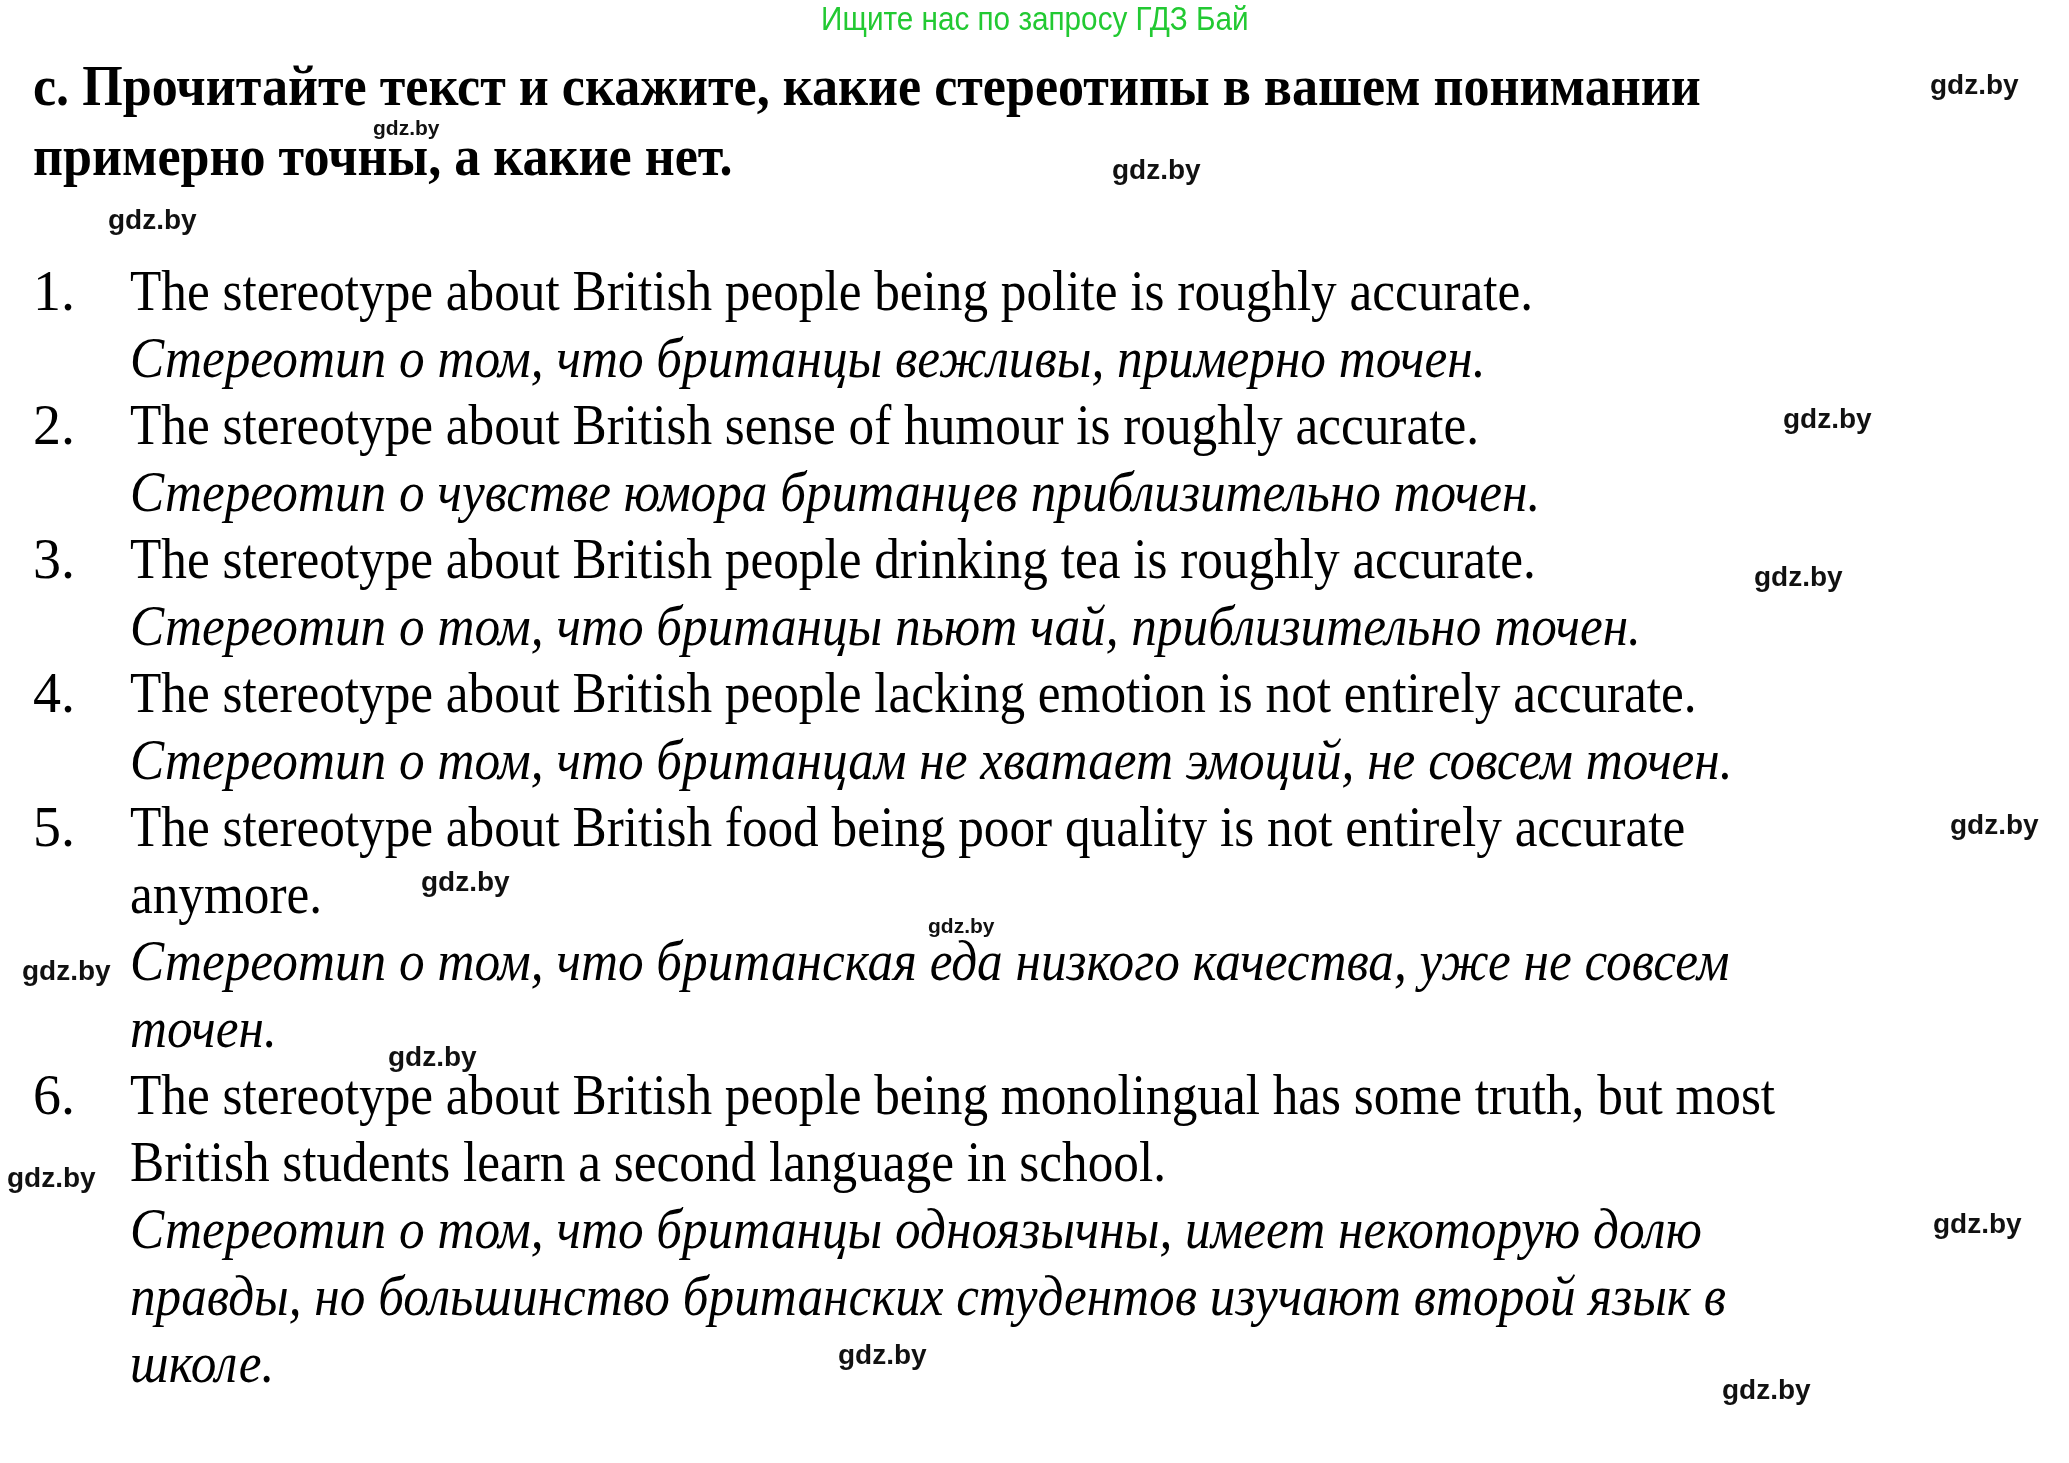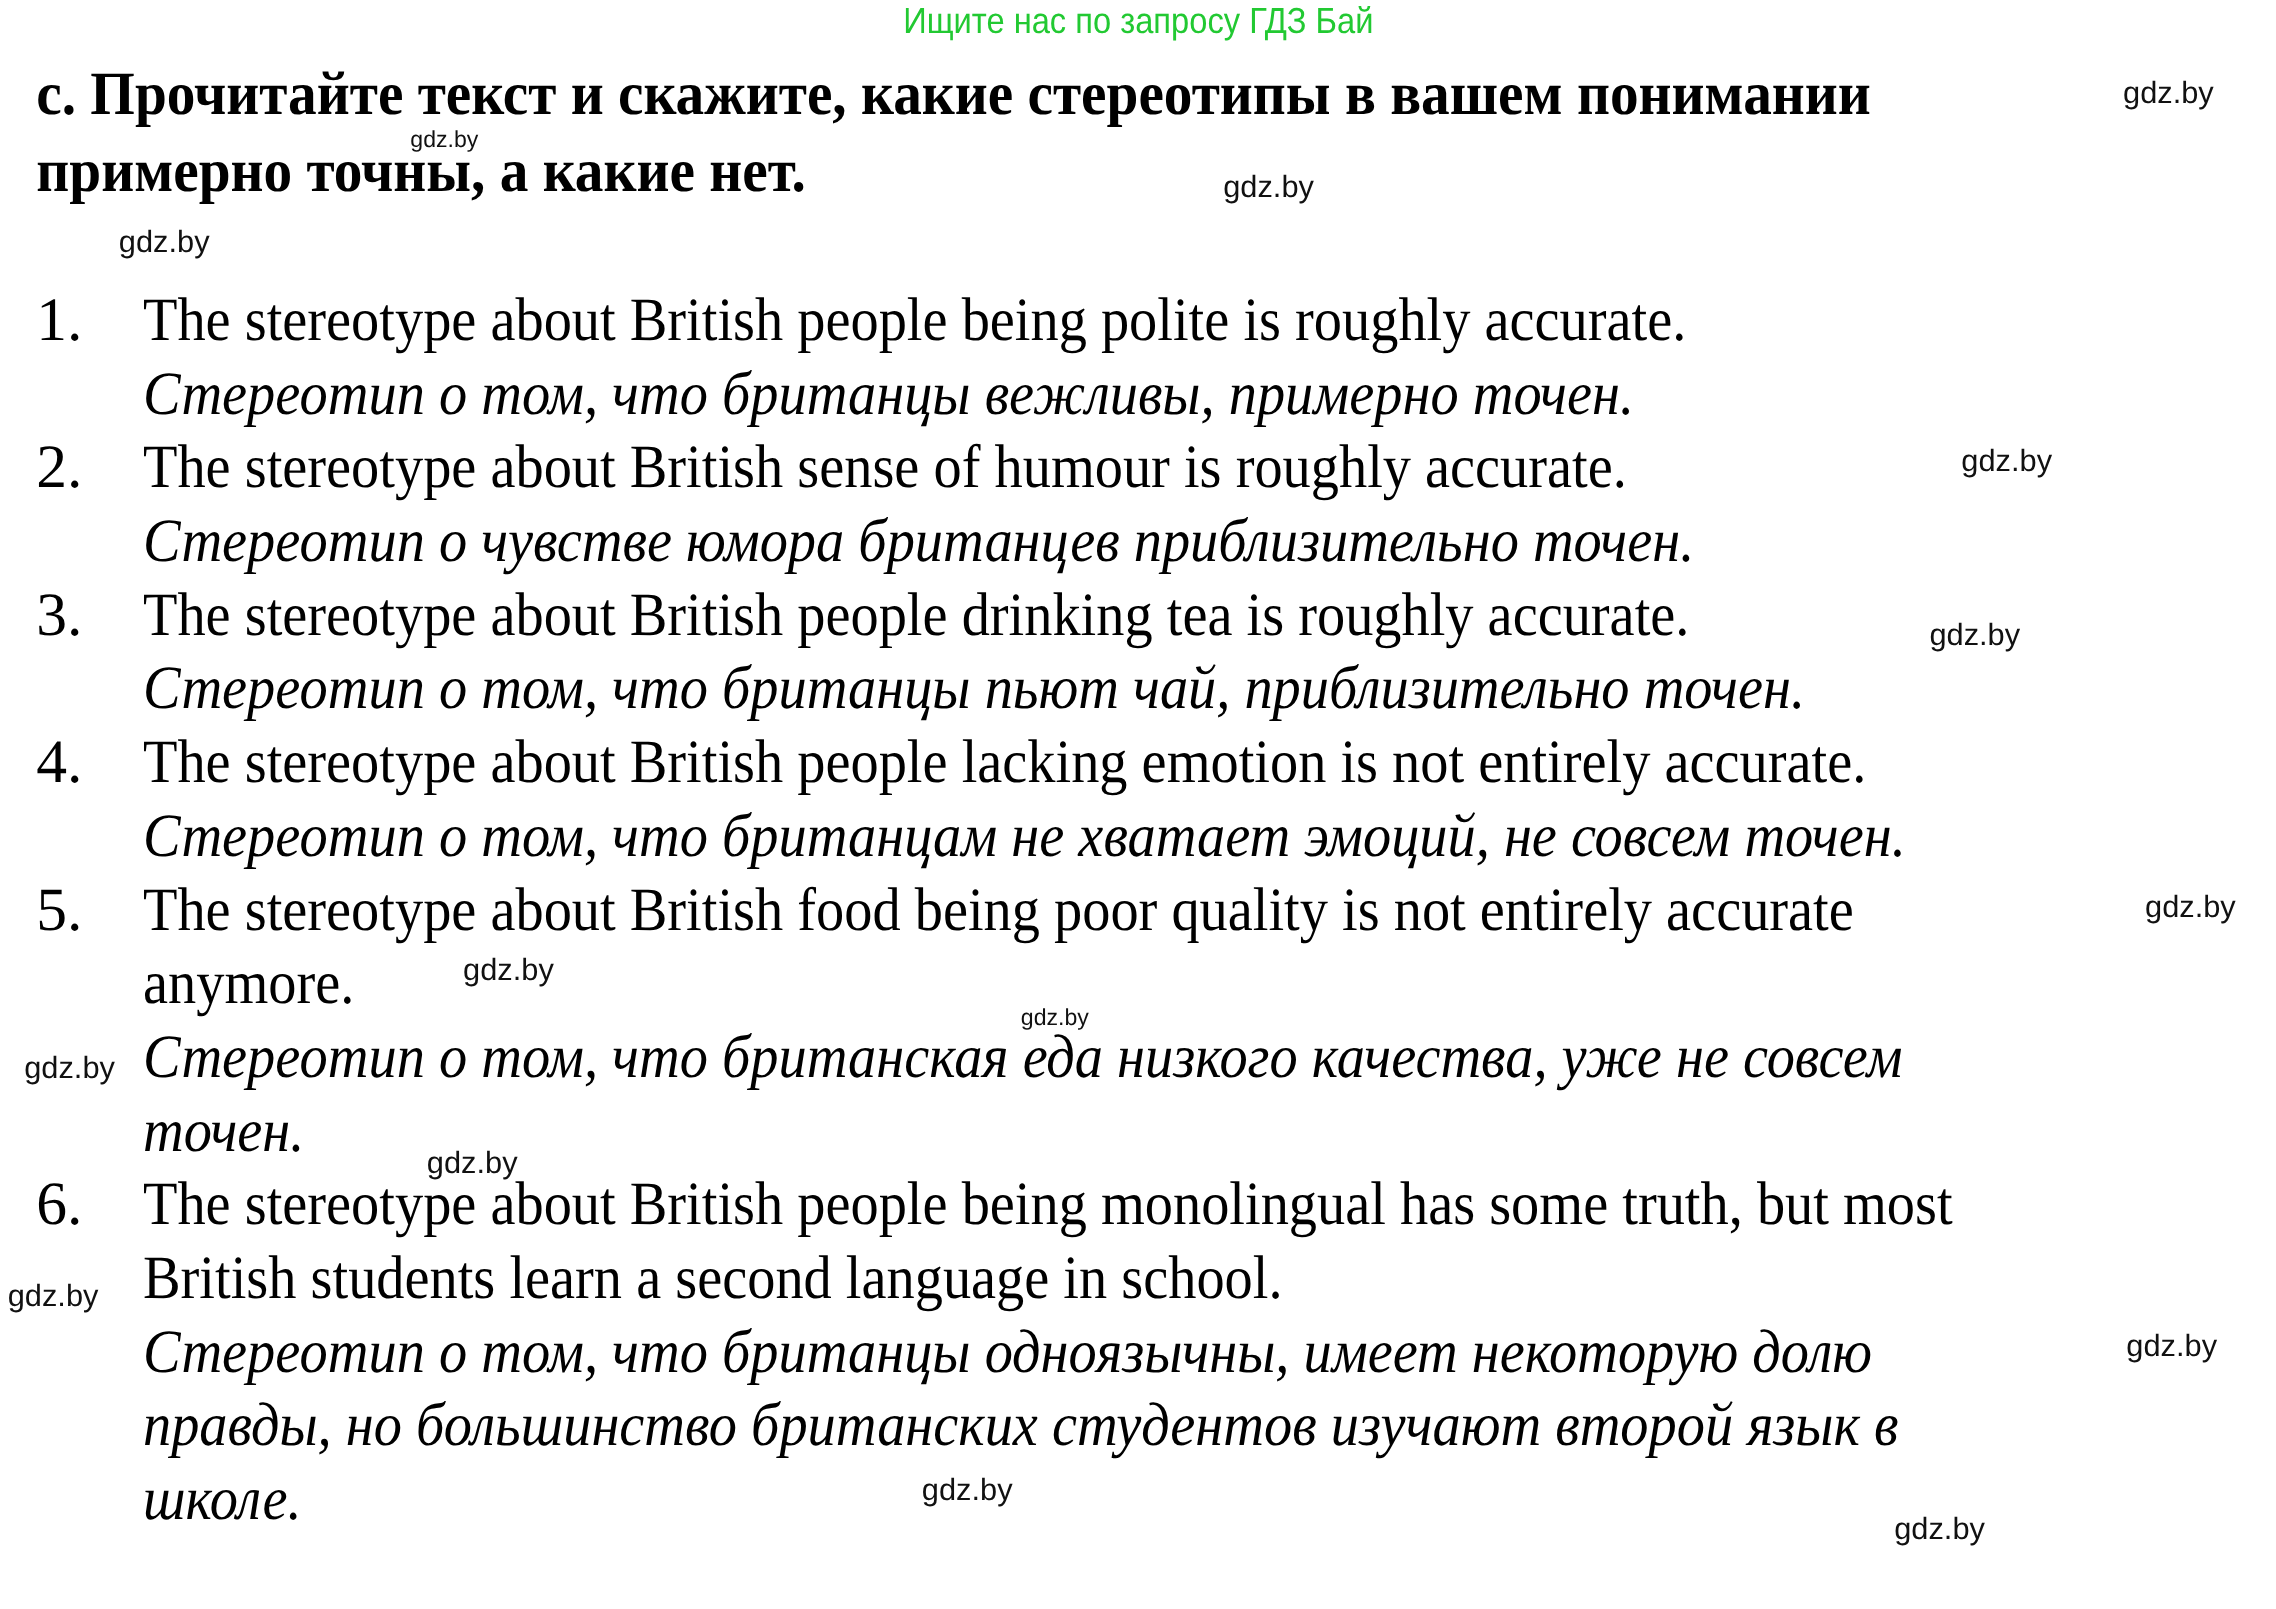--- a/index.html
+++ b/index.html
@@ -52,20 +52,21 @@
       font-size: 56px;
       line-height: 67px;
       color: #000;
     }
     .txt { left: 130px; }
     .wm {
       font-family: "Liberation Sans", sans-serif;
       font-size: 28px;
       line-height: 30px;
       color: #111;
+      font-weight: bold;
     }
     .wm.sm { font-size: 21px; line-height: 24px; }
     .footer {
       top: 1464px;
       left: 0;
       width: 2069px;
       text-align: center;
       font-family: "Liberation Sans", sans-serif;
       font-size: 41px;
       line-height: 36px;

